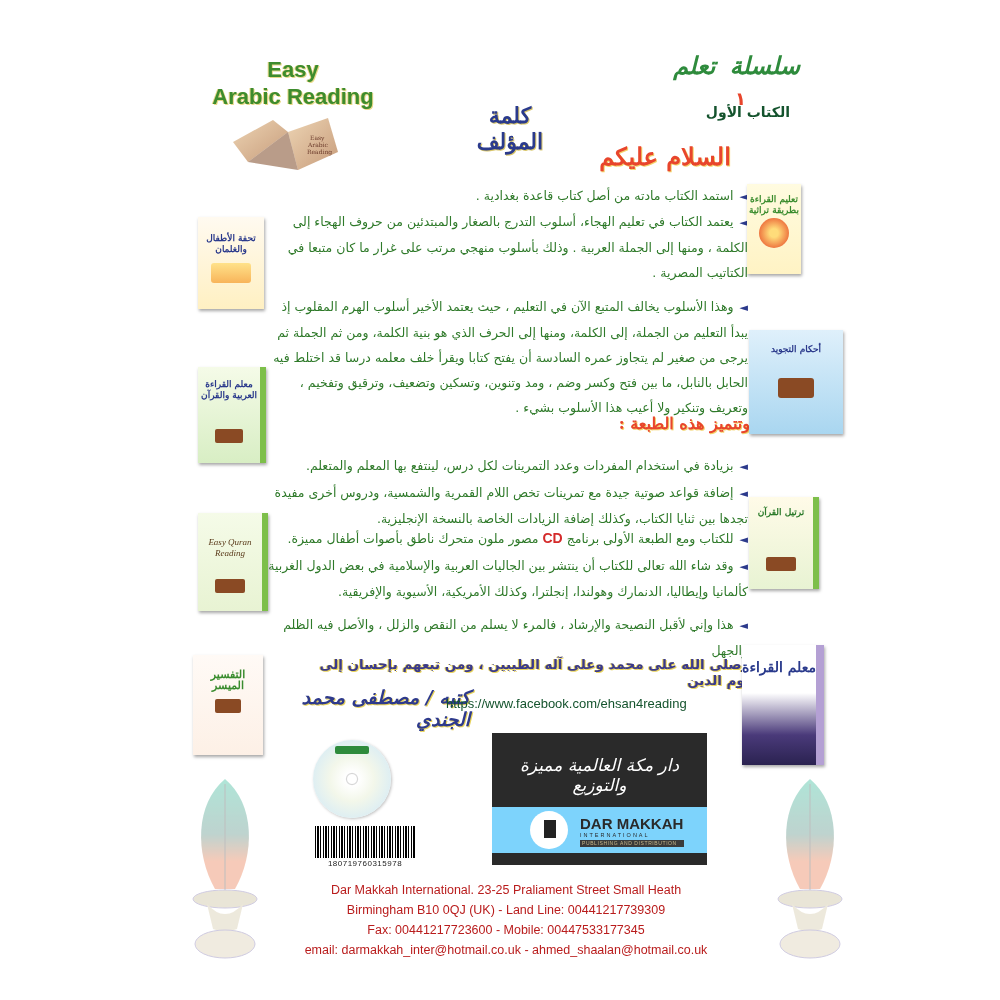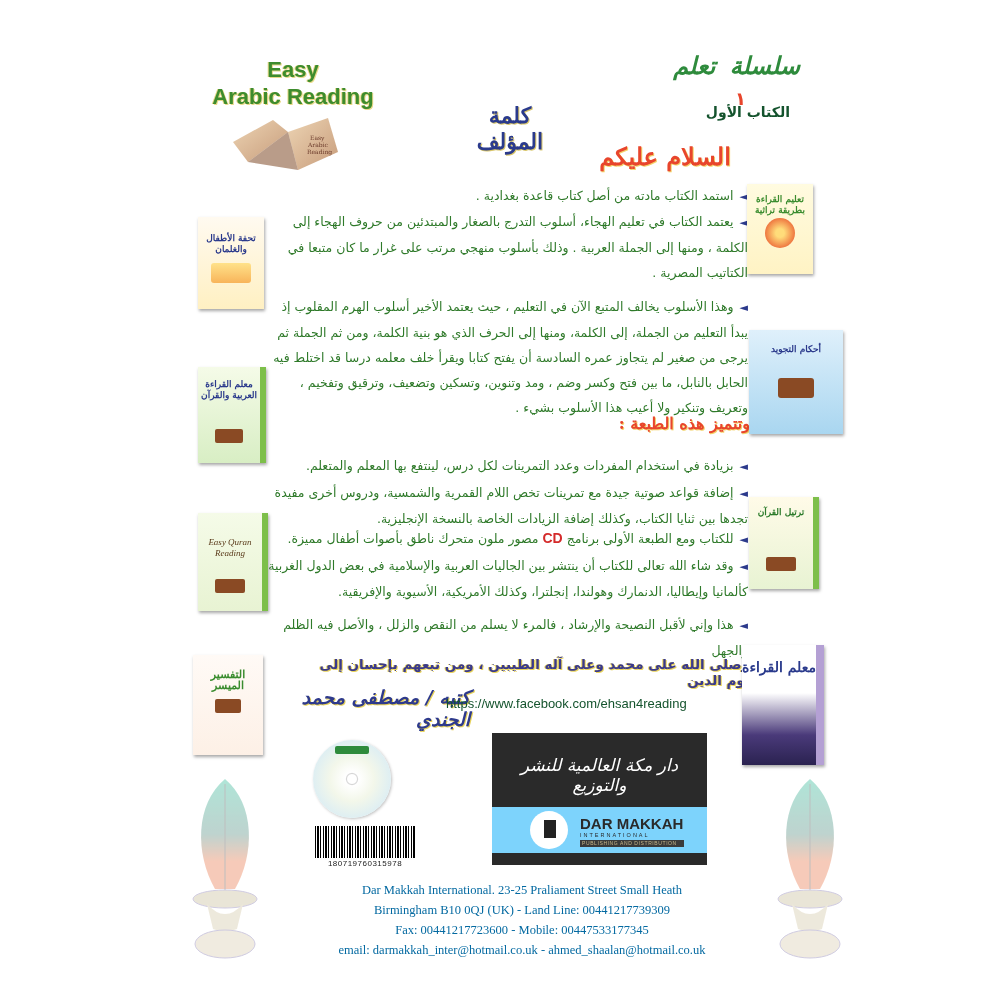--- a/index.html
+++ b/index.html
@@ -81,21 +81,21 @@
   }
 
   
   .thumb { position: absolute; box-shadow: 1px 2px 3px rgba(0,0,0,0.35); overflow: hidden; }
   .thumb .t-title {
     position: absolute; left: 0; right: 0; top: 10px; text-align: center; direction: rtl;
     font-family: "DejaVu Serif", serif; font-weight: bold; font-size: 9px; line-height: 11px;
   }
   .thumb .t-art { position: absolute; left: 50%; transform: translateX(-50%); }
 
-  .thumb-r1 { left: 747px; top: 184px; width: 66px; height: 90px; background: linear-gradient(#fffbe0, #fff3c4); text-decoration: underline; }
+  .thumb-r1 { left: 747px; top: 184px; width: 54px; height: 90px; background: linear-gradient(#fffbe0, #fff3c4); text-decoration: underline; }
   .thumb-r1 .t-title { color: #3a8c2e; }
   .thumb-r1 .t-art { top: 34px; width: 30px; height: 30px; border-radius: 50%; background: radial-gradient(circle, #ffdc7a 20%, #e8502a 90%); }
 
   .thumb-r2 { left: 749px; top: 330px; width: 94px; height: 104px; background: linear-gradient(#dff0fb, #a9d6f0); }
   .thumb-r2 .t-title { color: #2b3a8c; top: 14px; }
   .thumb-r2 .t-art { top: 48px; width: 36px; height: 20px; background: #8a4a24; border-radius: 3px; }
 
   .thumb-r3 { left: 749px; top: 497px; width: 70px; height: 92px; background: linear-gradient(#fffbe8, #e8f3d3); border-right: 6px solid #7dbf4a; }
   .thumb-r3 .t-title { color: #2a7a2a; }
   .thumb-r3 .t-art { top: 60px; width: 30px; height: 14px; background: #8a4a24; border-radius: 2px; }
@@ -164,22 +164,22 @@
     font-family: "Liberation Sans", sans-serif; font-size: 5px; color: #c8b88a; letter-spacing: 0.6px; padding-left: 2px; line-height: 7px;
   }
 
   
   .vase { width: 80px; height: 195px; opacity: 0.55; }
   .vase-left { left: 185px; top: 774px; }
   .vase-right { left: 770px; top: 774px; }
 
   
   .contact {
-    left: 292px; top: 880px; width: 460px; text-align: center;
-    font-family: Liberation Serif, serif; font-size: 12.5px; line-height: 20px; color: #0369a1;
+    left: 276px; top: 880px; width: 460px; text-align: center;
+    font-family: Liberation Sans, sans-serif; font-size: 12.5px; line-height: 20px; color: #b91c1c;
   }
 </style>
 </head>
 <body>
 
 <div class="abs easy-title">
   <div>Easy</div>
   <div>Arabic Reading</div>
 </div>
 <svg class="abs book-illus" viewBox="0 0 115 62">
@@ -274,21 +274,21 @@
   <div class="t-art"></div>
 </div>
 
 <div class="abs cd">
   <div class="cd-label"></div>
 </div>
 <div class="abs barcode"></div>
 <div class="abs barcode-num">180719760315978</div>
 
 <div class="abs pub-logo">
-  <div class="pub-arabic">دار مكة العالمية للنشر والتوزيع</div>
+  <div class="pub-arabic">دار مكة العالمية مميزة والتوزيع</div>
   <div class="pub-band">
     <div class="pub-emblem"></div>
     <div class="pub-name">DAR MAKKAH</div>
     <div class="pub-sub">INTERNATIONAL</div>
     <div class="pub-tag">PUBLISHING AND DISTRIBUTION</div>
   </div>
 </div>
 
 <svg class="abs vase vase-left" viewBox="0 0 80 195">
   <defs>

